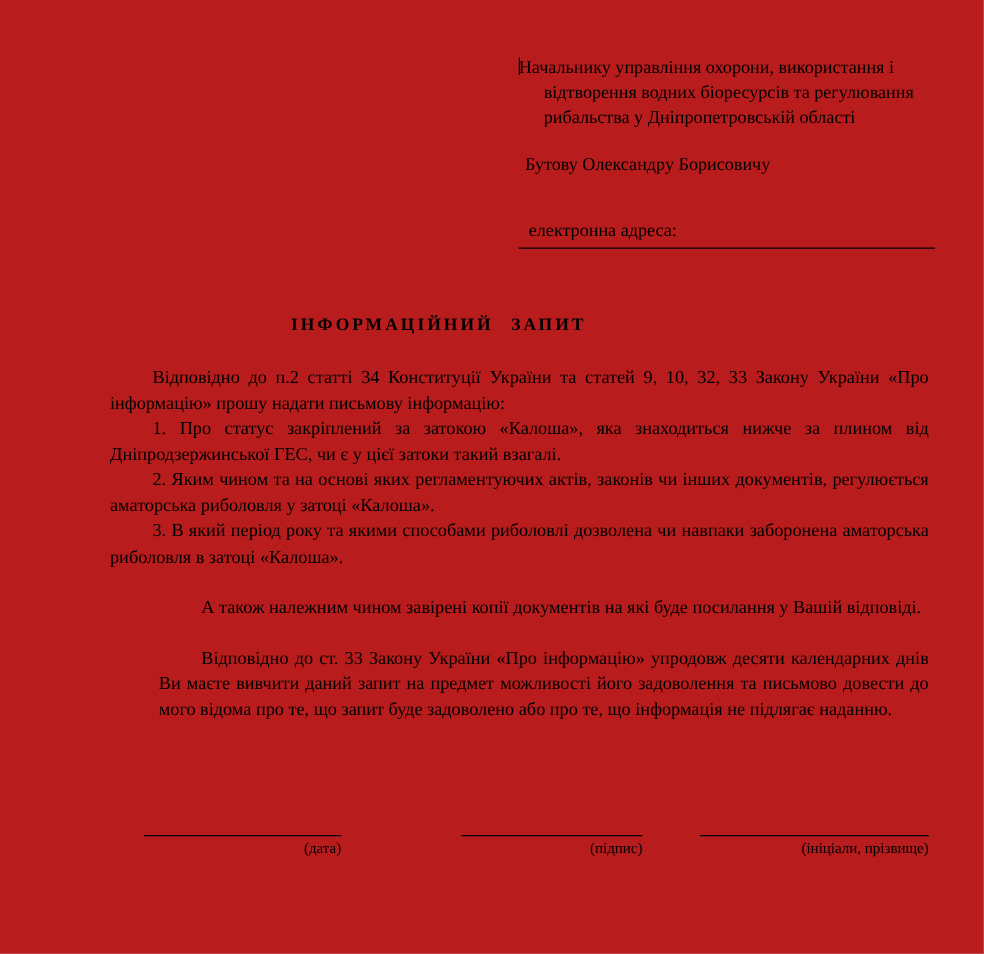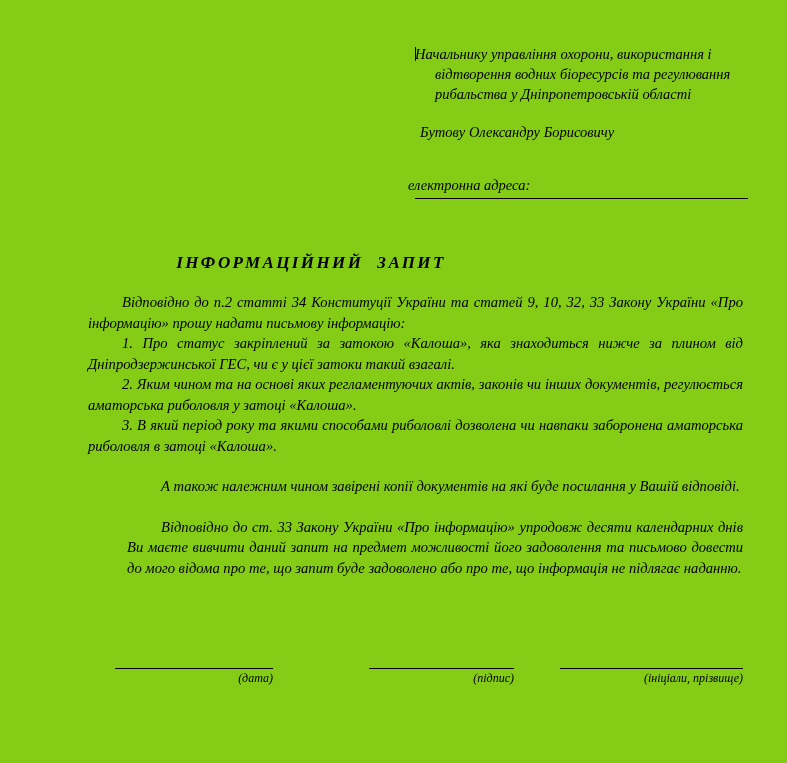--- a/index.html
+++ b/index.html
@@ -11,24 +11,23 @@
     height: 763px;
     background: #ffffff;
     font-family: "Liberation Serif", serif;
     color: #000000;
     overflow: hidden;
   }
   .page {
     position: relative;
     width: 787px;
     height: 763px;
-    background: #84cc16;
+    background: #b91c1c;
     box-sizing: border-box;
     padding: 0;
-    font-style: italic;
   }
   .doc-body {
     position: absolute;
     left: 0;
     top: 0;
     width: 787px;
   }
 
   
   .addressee {
@@ -47,42 +46,43 @@
   .addressee-name {
     position: absolute;
     left: 420px;
     top: 122px;
     width: 330px;
     font-size: 14.5px;
     line-height: 20px;
   }
   .email-label {
     position: absolute;
-    left: 408px;
+    left: 423px;
     top: 177px;
     font-size: 14.5px;
   }
   .email-rule {
     position: absolute;
     left: 415px;
     top: 198px;
     width: 333px;
     border-bottom: 1.5px solid #000;
   }
 
   
   .doc-title {
     position: absolute;
     left: 0;
     top: 253px;
     width: 622px;
     text-align: center;
-    font-size: 17px;
+    font-size: 14px;
     font-weight: bold;
     letter-spacing: 2.4px;
+    padding-left: 40px;
   }
   .doc-title .gap {
     display: inline-block;
     width: 14px;
   }
 
   
   .content {
     position: absolute;
     left: 88px;

